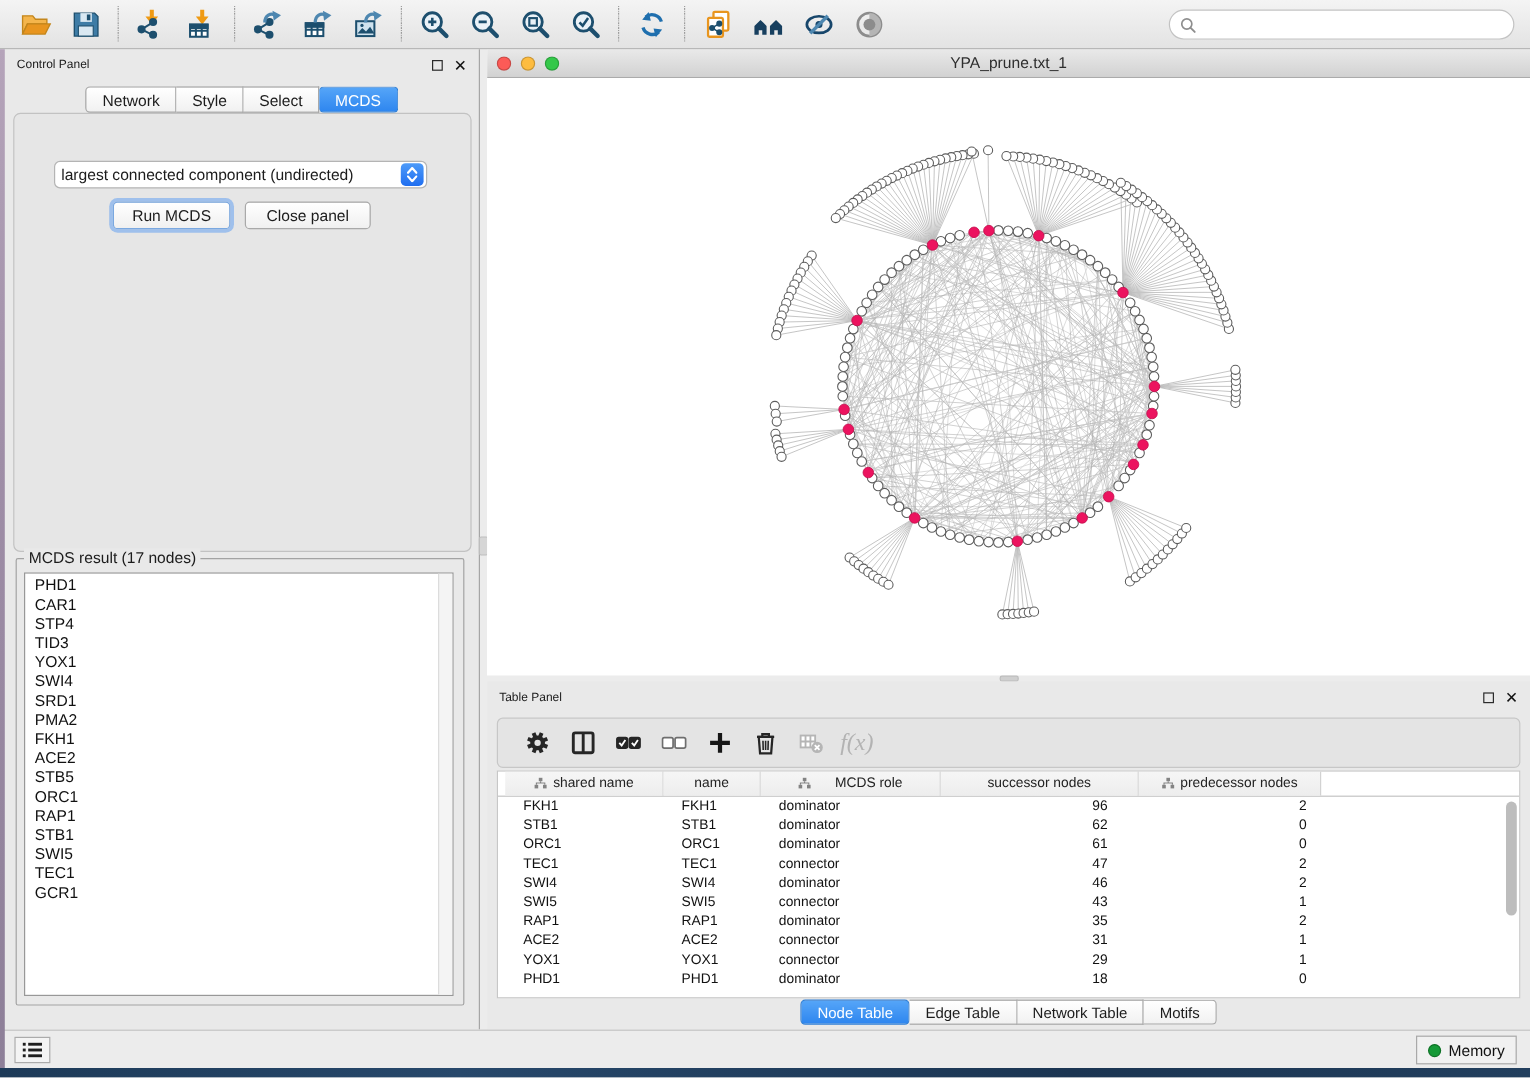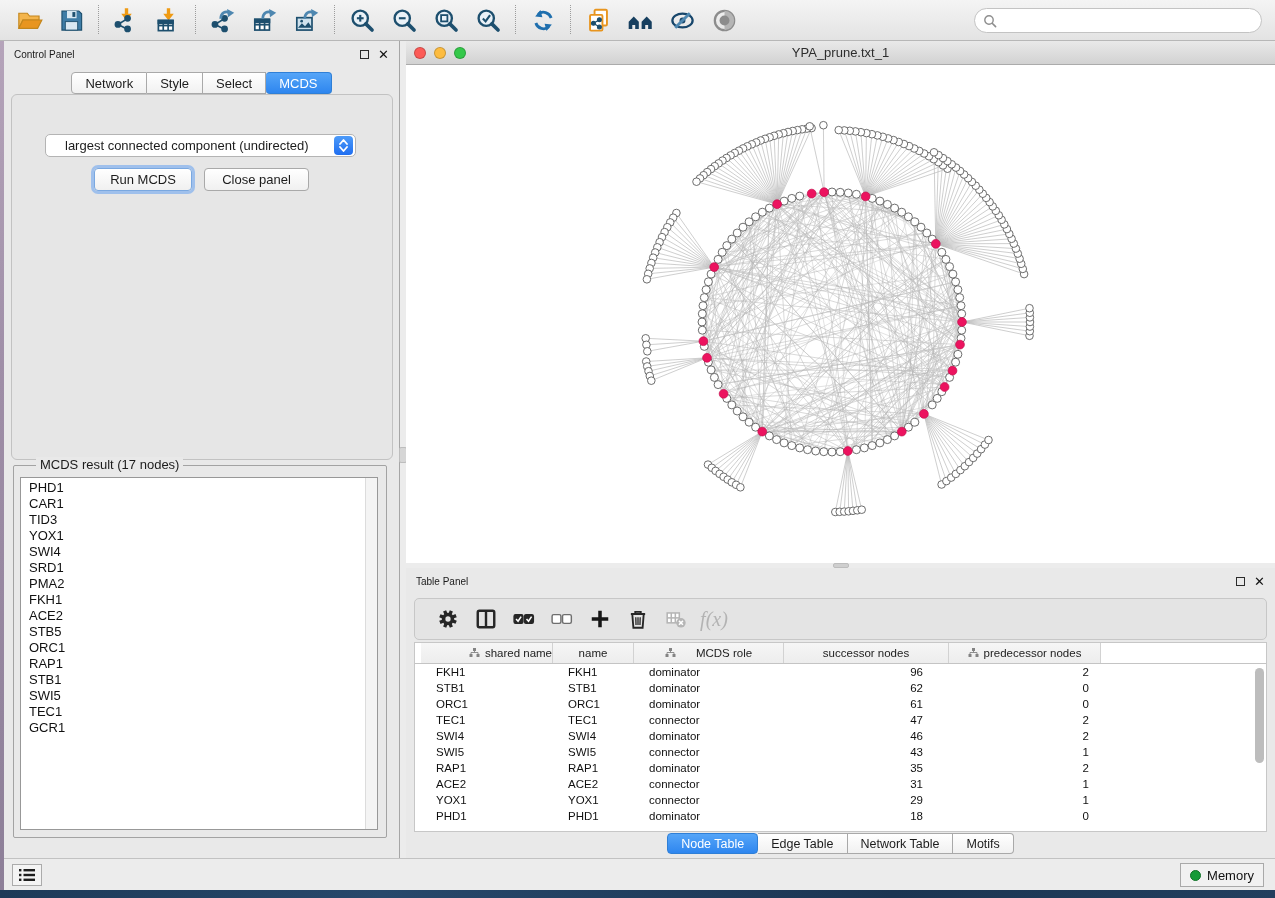--- a/index.html
+++ b/index.html
@@ -44,33 +44,33 @@
   .seg .tab:last-child { border-radius:0 4px 4px 0; }
   .seg .tab.active { background:linear-gradient(180deg,#55a5f8,#2e86ef); border-color:#2f7fd6;
     color:#fff; border-radius:4px; }
   #cp-tabs { position:absolute; left:0; top:31px; width:100%; text-align:center; z-index:2; }
 
   #cp-inner { position:absolute; left:7px; top:53px; width:382px; height:366px;
     background:#e6e6e6; border:1px solid #c2c2c2; border-radius:6px; }
   #opt-label { position:absolute; left:0; top:72px; width:100%; text-align:center; font-size:13px; }
   #opt-dropdown { position:absolute; left:41px; top:93px; width:311px; height:23px;
     background:#fff; border:1px solid #b4b4b4; border-radius:5px; display:flex; align-items:center; }
-  #opt-dropdown .dd-text { padding-left:19px; font-size:13px; flex:1; white-space:nowrap; }
+  #opt-dropdown .dd-text { padding-left:5px; font-size:13px; flex:1; white-space:nowrap; }
   .dd-stepper { width:19px; height:19px; margin-right:2px; border-radius:4px;
     background:linear-gradient(180deg,#4d9bf9,#1f6ef0); display:flex; flex-direction:column;
     align-items:center; justify-content:center; gap:1px; }
   .dd-stepper svg { display:block; }
   .cp-btn { position:absolute; top:127px; height:23px; background:linear-gradient(180deg,#ffffff,#f0f0f0);
     border:1px solid #a9a9a9; border-radius:4px; font-size:13px; font-family:inherit; color:#1c1c1c; }
   #run-btn { left:90px; width:98px; box-shadow:0 0 0 3px rgba(100,160,240,.55); border-color:#7aa8e0; }
   #close-panel-btn { left:200px; width:105px; }
 
   #mcds-fieldset { position:absolute; left:9px; top:424px; width:374px; height:373px;
     border:1px solid #a3a3a3; border-radius:2px; }
-  #mcds-legend { position:absolute; left:22px; top:-9px; background:#e9e9e9; padding:0 4px;
+  #mcds-legend { position:absolute; left:6px; top:-9px; background:#e9e9e9; padding:0 4px;
     font-size:13px; }
   #mcds-list { position:absolute; left:6px; top:11px; right:8px; bottom:7px; background:#fff;
     border:1px solid #989898; overflow:hidden; }
   #mcds-list ul { list-style:none; padding:2px 0 0 8px; }
   #mcds-list li { font-size:13px; line-height:16px; color:#111; }
   #mcds-scroll { position:absolute; right:0; top:0; bottom:0; width:12px; background:#f4f4f4;
     border-left:1px solid #dcdcdc; }
 
   
   #v-splitter-knob { position:absolute; left:399px; top:447px; width:8px; height:16px;
@@ -319,20 +319,21 @@
   </div>
   <button id="run-btn" class="cp-btn">Run MCDS</button>
   <button id="close-panel-btn" class="cp-btn">Close panel</button>
 
   <div id="mcds-fieldset">
     <span id="mcds-legend">MCDS result (17 nodes)</span>
     <div id="mcds-list">
       <ul id="mcds-ul">
           <li>PHD1</li>
           <li>CAR1</li>
+          <li>STP4</li>
           <li>TID3</li>
           <li>YOX1</li>
           <li>SWI4</li>
           <li>SRD1</li>
           <li>PMA2</li>
           <li>FKH1</li>
           <li>ACE2</li>
           <li>STB5</li>
           <li>ORC1</li>
           <li>RAP1</li>
@@ -1171,21 +1172,21 @@
           <circle cx="14.5" cy="13.5" r="4.3" fill="#b5b5b5"></circle>
           <path d="M12.7 11.7l3.6 3.6M16.3 11.7l-3.6 3.6" stroke="#fff" stroke-width="1.4"></path>
         </svg>
       </span>
       <span class="tp-btn">
         <span class="tp-fx">f(x)</span>
       </span>
     </div>
   <div id="tbl-box">
     <div id="tbl-head">
-        <div class="th" style="width: 132px; justify-content: flex-end;">
+        <div class="th" style="width: 132px;">
           <svg width="11" height="10" viewBox="0 0 11 10">
             <g fill="#838383">
               <rect x="4" y="0" width="3" height="3"></rect>
               <rect x="0.5" y="6" width="3" height="3"></rect>
               <rect x="7.5" y="6" width="3" height="3"></rect>
             </g>
             <path d="M5.5 3v1.5M2 6V4.5h7V6" fill="none" stroke="#838383" stroke-width="0.9"></path>
           </svg>
           <span>shared name</span>
         </div>

